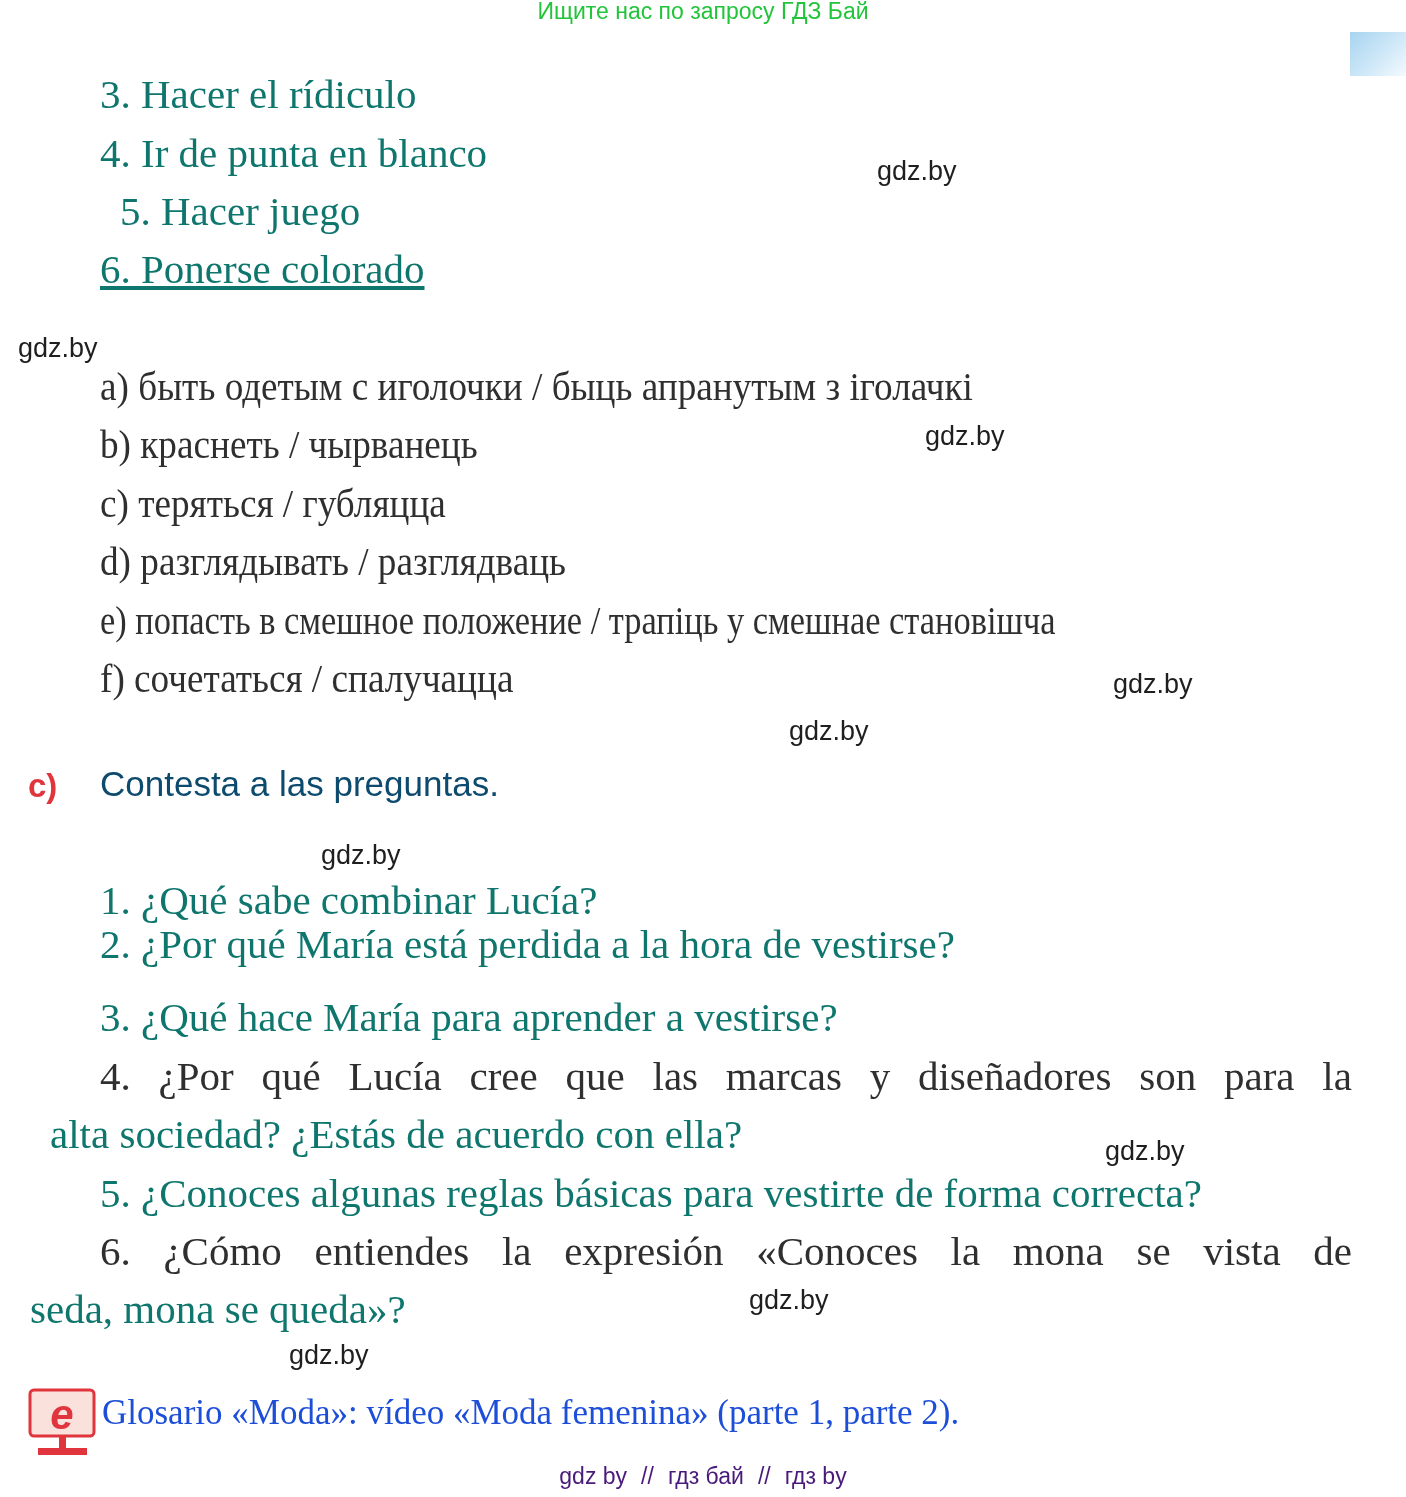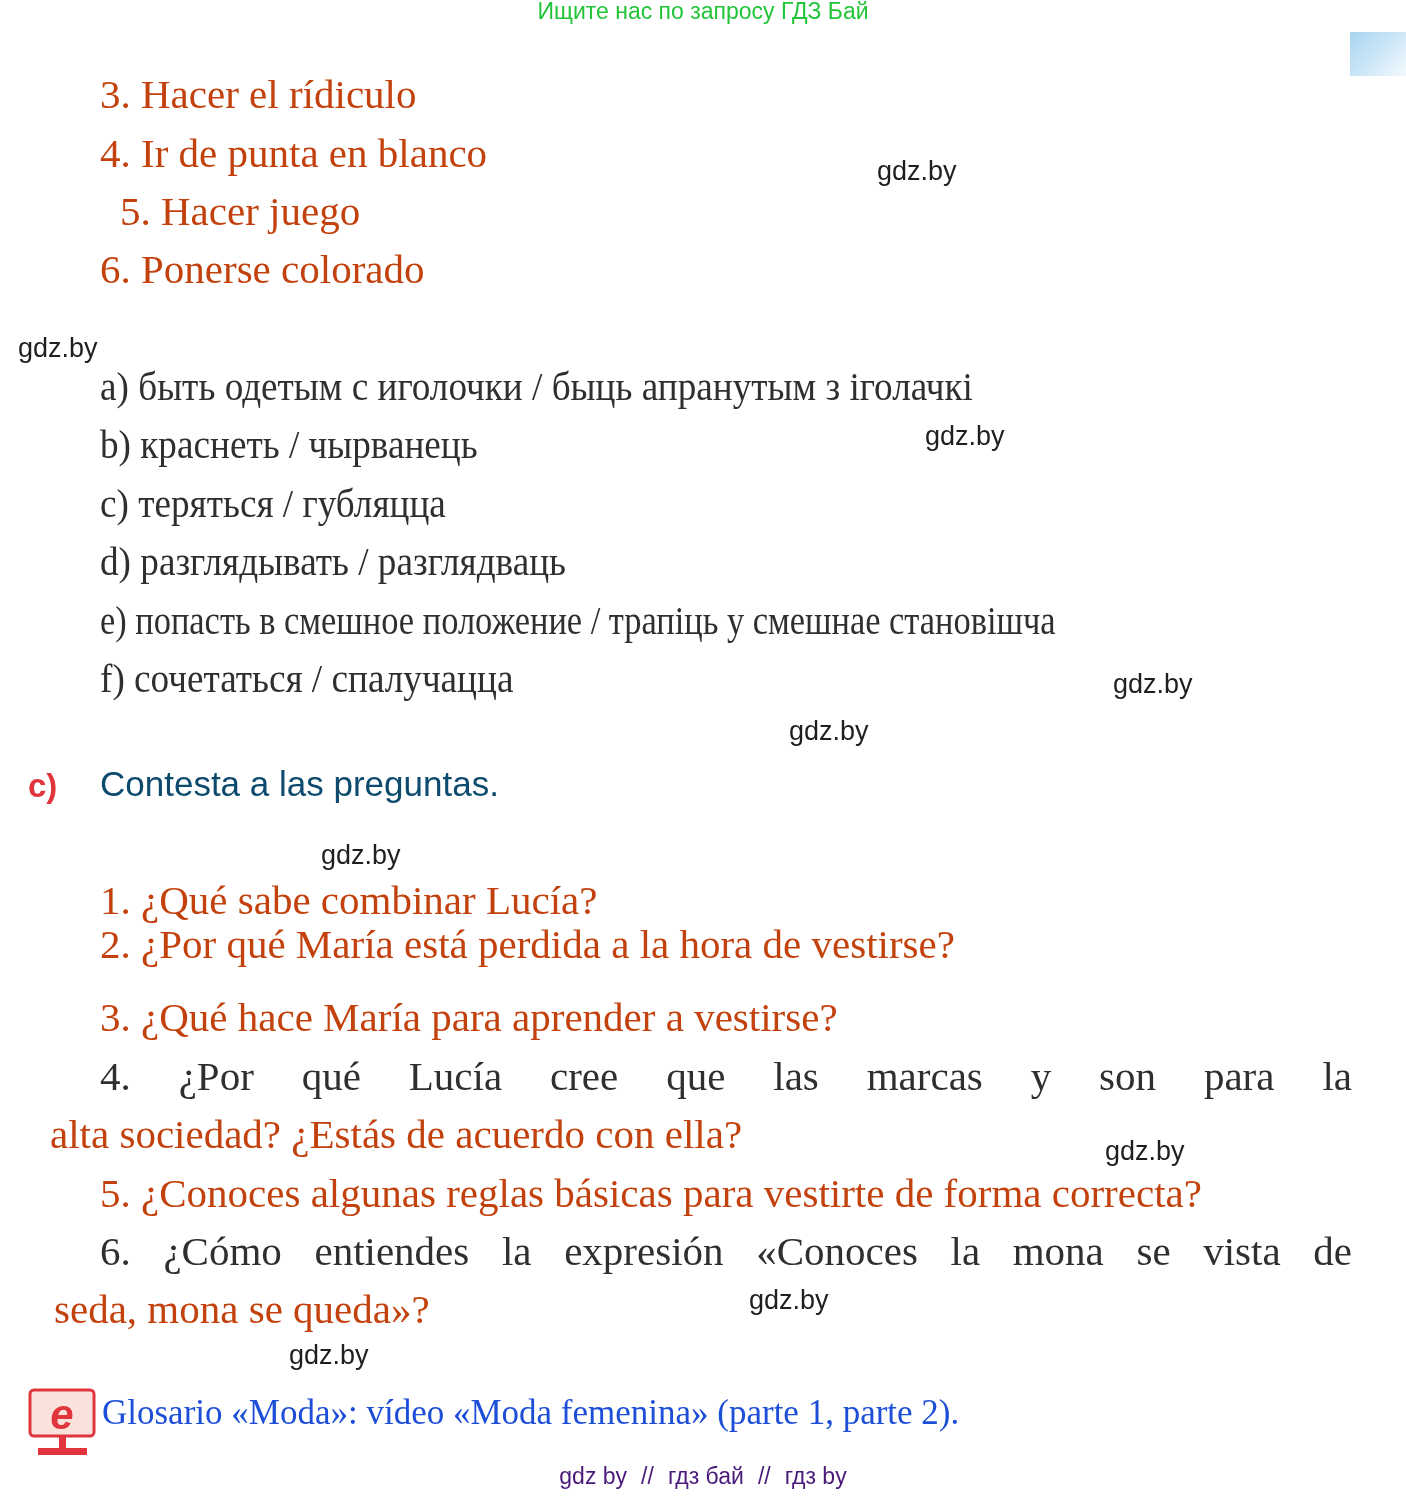--- a/index.html
+++ b/index.html
@@ -10,21 +10,21 @@
     .abs { position: absolute; white-space: nowrap; }
     .top-banner {
       left: 0; width: 1406px; top: -2px; text-align: center;
       font-family: "Liberation Sans", sans-serif; font-size: 23px; color: #22c43a;
     }
     .corner-tab {
       left: 1350px; top: 32px; width: 56px; height: 44px;
       background: linear-gradient(135deg, #a8d4f0 0%, #cfe8f8 55%, #f4fafe 100%);
     }
     .serif {
-      font-family: "Liberation Serif", serif; font-size: 41px; color: #c2410c;
+      font-family: "Liberation Serif", serif; font-size: 41px; color: #0f766e;
     }
     .serif-cyr {
       font-family: "Liberation Serif", serif; font-size: 40px; color: #2f2f2f;
       transform-origin: left center;
     }
     .wm {
       font-family: "Liberation Sans", sans-serif; font-size: 27px; color: #1f1f1f;
     }
     .section-letter {
       font-family: "Liberation Sans", sans-serif; font-weight: bold;
@@ -49,21 +49,21 @@
   </style>
 </head>
 <body>
 
 <div class="abs top-banner">Ищите нас по запросу ГДЗ Бай</div>
 <div class="abs corner-tab"></div>
 
 <div class="abs serif" style="left:100px; top:70px;">3. Hacer el rídiculo</div>
 <div class="abs serif" style="left:100px; top:129px;">4. Ir de punta en blanco</div>
 <div class="abs serif" style="left:100px; top:187px;margin-left:20px;">5. Hacer juego</div>
-<div class="abs serif" style="left:100px; top:245px;">6. Ponerse colorado</div>
+<div class="abs serif" style="left:100px; top:245px;text-decoration:underline;">6. Ponerse colorado</div>
 
 <div class="abs wm" style="left:877px; top:156px;">gdz.by</div>
 <div class="abs wm" style="left:18px; top:333px;">gdz.by</div>
 <div class="abs wm" style="left:925px; top:421px;">gdz.by</div>
 <div class="abs wm" style="left:1113px; top:669px;">gdz.by</div>
 <div class="abs wm" style="left:789px; top:716px;">gdz.by</div>
 <div class="abs wm" style="left:321px; top:840px;">gdz.by</div>
 <div class="abs wm" style="left:1105px; top:1136px;">gdz.by</div>
 <div class="abs wm" style="left:749px; top:1285px;">gdz.by</div>
 <div class="abs wm" style="left:289px; top:1340px;">gdz.by</div>
@@ -85,20 +85,21 @@
 <div class="abs justify-line" style="left:100px; top:1052px; width:1252px;">
   <span>4.</span>
   <span>¿Por</span>
   <span>qué</span>
   <span>Lucía</span>
   <span>cree</span>
   <span>que</span>
   <span>las</span>
   <span>marcas</span>
   <span>y</span>
+  <span>diseñadores</span>
   <span>son</span>
   <span>para</span>
   <span>la</span>
 </div>
 <div class="abs serif" style="left:30px; top:1110px;margin-left:20px;">alta sociedad? ¿Estás de acuerdo con ella?</div>
 
 <div class="abs serif" style="left:100px; top:1169px;">5. ¿Conoces algunas reglas básicas para vestirte de forma correcta?</div>
 
 <div class="abs justify-line" style="left:100px; top:1227px; width:1252px;">
   <span>6.</span>
@@ -106,21 +107,21 @@
   <span>entiendes</span>
   <span>la</span>
   <span>expresión</span>
   <span>«Conoces</span>
   <span>la</span>
   <span>mona</span>
   <span>se</span>
   <span>vista</span>
   <span>de</span>
 </div>
-<div class="abs serif" style="left:30px; top:1285px;margin-left:24px;">seda, mona se queda»?</div>
+<div class="abs serif" style="left:30px; top:1285px;">seda, mona se queda»?</div>
 
 <div class="abs e-icon">
   <svg width="70" height="70" viewBox="0 0 70 70" xmlns="http://www.w3.org/2000/svg">
     <rect x="2" y="2" width="64" height="46" rx="4" ry="4" fill="#fbe1dc" stroke="#e0353d" stroke-width="3"></rect>
     <rect x="31" y="49" width="7" height="12" fill="#e0353d"></rect>
     <rect x="10" y="60" width="49" height="7" fill="#e0353d"></rect>
     <text x="34" y="41" text-anchor="middle" font-family="Liberation Sans, sans-serif" font-weight="bold" font-style="italic" font-size="42" fill="#e0353d">e</text>
   </svg>
 </div>
 <div class="abs glossary" style="left:102px; top:1393px;">Glosario «Moda»: vídeo «Moda femenina» (parte 1, parte 2).</div>

